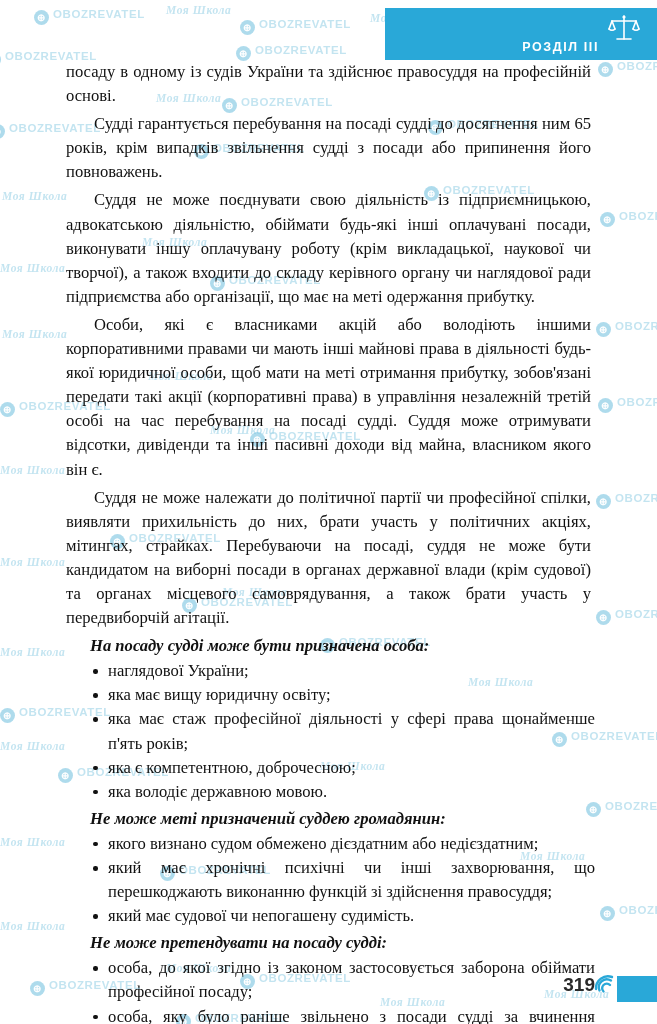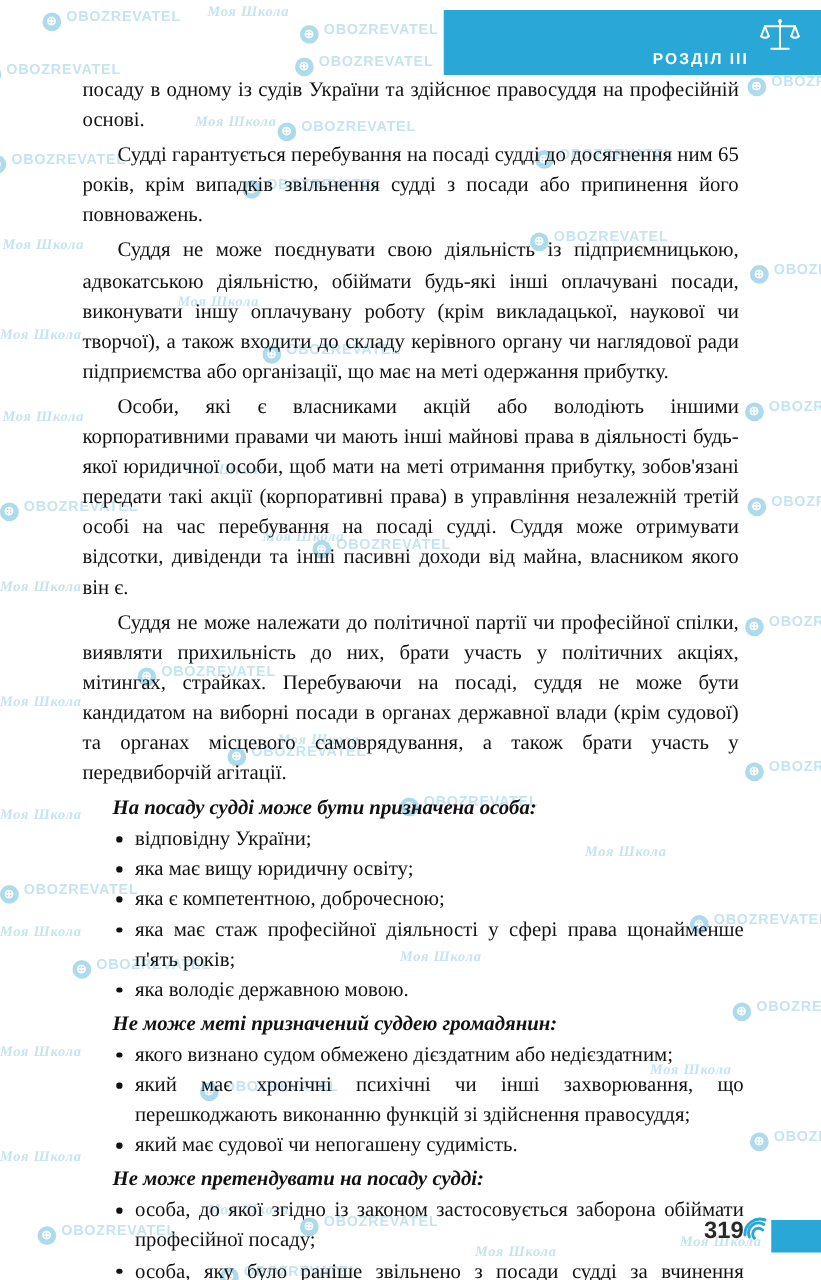--- a/index.html
+++ b/index.html
@@ -52,21 +52,21 @@
     font-style: italic;
     font-family: "Liberation Serif", serif;
     font-weight: bold;
   }
 
   
   #header-band {
     position: absolute;
     right: 0;
     top: 8px;
-    width: 302px;
+    width: 272px;
     height: 52px;
     background: #29a8d8;
     z-index: 10;
   }
   #header-band .scales {
     position: absolute;
     right: 16px;
     top: 3px;
   }
   #chapter-label {
@@ -256,24 +256,24 @@
 <div id="content">
 
   <p class="para first">посаду в одному із судів України та здійснює правосуддя на професійній основі.</p>
   <p class="para">Судді гарантується перебування на посаді судді до досягнення ним 65 років, крім випадків звільнення судді з посади або припинення його повноважень.</p>
   <p class="para">Суддя не може поєднувати свою діяльність із підприємницькою, адвокатською діяльністю, обіймати будь-які інші оплачувані посади, виконувати іншу оплачувану роботу (крім викладацької, наукової чи творчої), а також входити до складу керівного органу чи наглядової ради підприємства або організації, що має на меті одержання прибутку.</p>
   <p class="para">Особи, які є власниками акцій або володіють іншими корпоративними правами чи мають інші майнові права в діяльності будь-якої юридичної особи, щоб мати на меті отримання прибутку, зобов'язані передати такі акції (корпоративні права) в управління незалежній третій особі на час перебування на посаді судді. Суддя може отримувати відсотки, дивіденди та інші пасивні доходи від майна, власником якого він є.</p>
   <p class="para">Суддя не може належати до політичної партії чи професійної спілки, виявляти прихильність до них, брати участь у політичних акціях, мітингах, страйках. Перебуваючи на посаді, суддя не може бути кандидатом на виборні посади в органах державної влади (крім судової) та органах місцевого самоврядування, а також брати участь у передвиборчій агітації.</p>
 
   <div class="italic-lead">На посаду судді може бути призначена особа:</div>
   <ul class="bullets">
-    <li>відповідну України;</li>
+    <li>наглядової України;</li>
     <li>яка має вищу юридичну освіту;</li>
+    <li>яка має стаж професійної діяльності у сфері права щонайменше п'ять років;</li>
     <li>яка є компетентною, доброчесною;</li>
-    <li>яка має стаж професійної діяльності у сфері права щонайменше п'ять років;</li>
     <li>яка володіє державною мовою.</li>
   </ul>
 
   <div class="italic-lead">Не може меті призначений суддею громадянин:</div>
   <ul class="bullets">
     <li>якого визнано судом обмежено дієздатним або недієздатним;</li>
     <li>який має хронічні психічні чи інші захворювання, що перешкоджають виконанню функцій зі здійснення правосуддя;</li>
     <li>який має судової чи непогашену судимість.</li>
   </ul>
 

